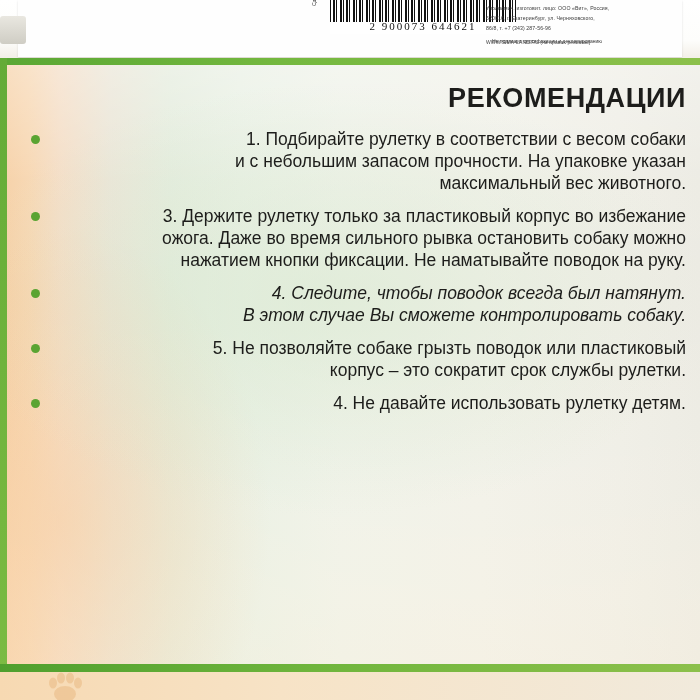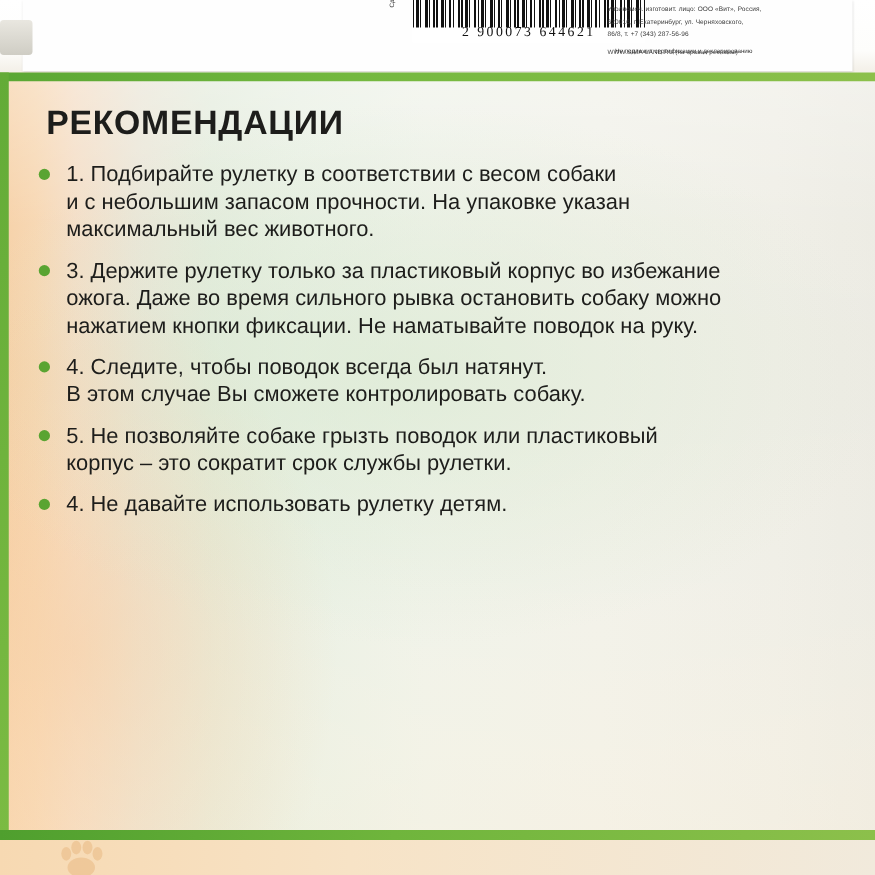--- a/index.html
+++ b/index.html
@@ -202,20 +202,21 @@
 
   
   .content {
     position: absolute;
     left: 7px;
     top: 65px;
     width: 693px;
     bottom: 36px;
     padding: 16px 14px 0 22px;
     box-sizing: border-box;
+    text-align: right;
   }
 
   .title {
     font-size: 27px;
     font-weight: bold;
     color: #1d1d1b;
     letter-spacing: 0.6px;
     margin: 2px 0 14px 8px;
   }
 
@@ -235,20 +236,21 @@
   ul.rec-list li .bullet {
     position: absolute;
     left: 2px;
     top: 7px;
     width: 9px;
     height: 9px;
     border-radius: 50%;
     background: #5aa432;
   }
   ul.rec-list li.italic .txt {
+    font-style: italic;
   }
   .txt {
     display: block;
     white-space: pre-line;
   }
 </style>
 </head>
 <body>
 
 <div class="page">

